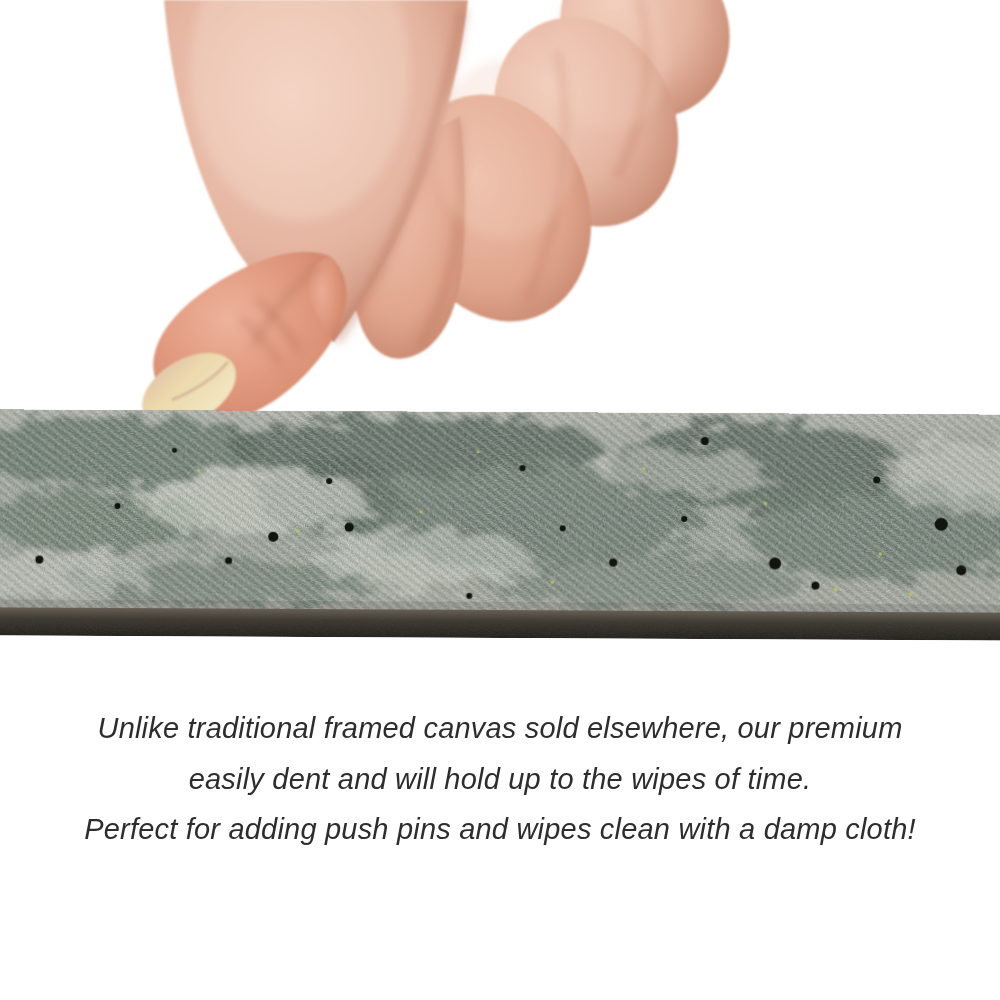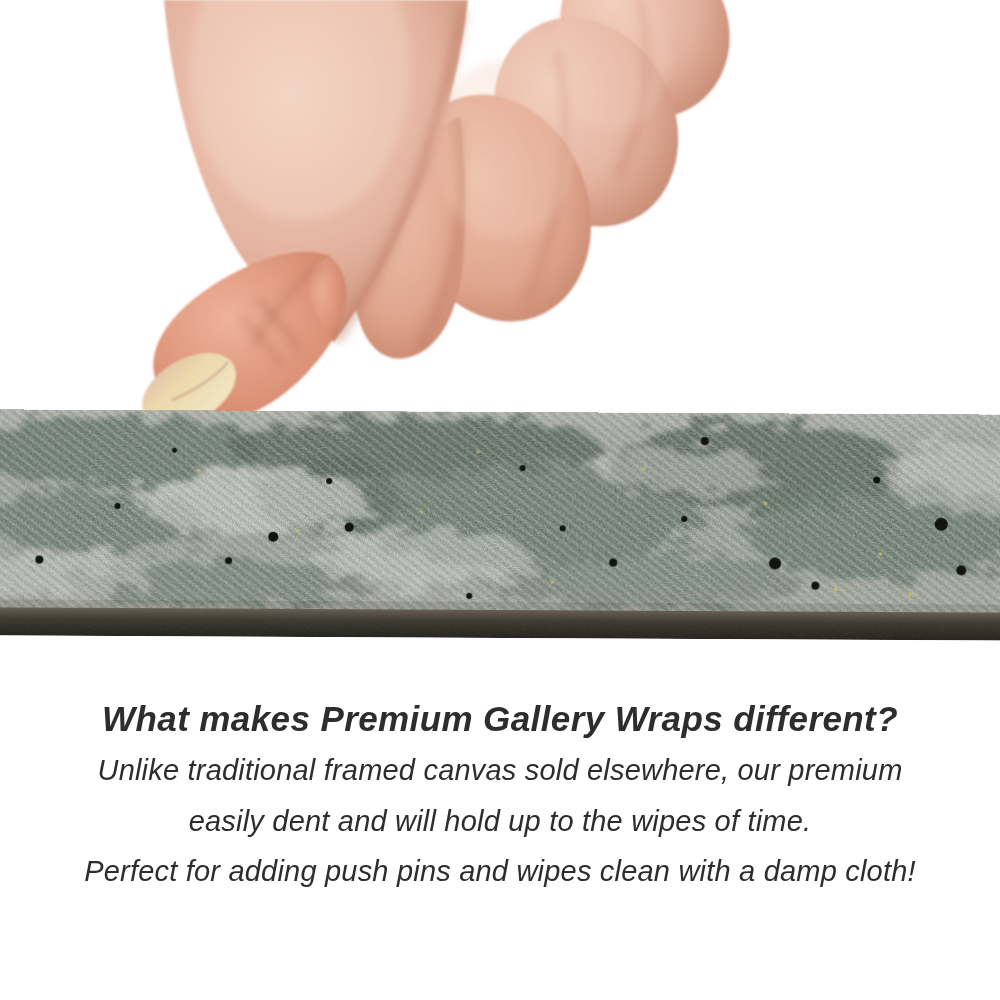--- a/index.html
+++ b/index.html
@@ -206,19 +206,18 @@
 
       <rect x="0" y="190" width="1000" height="10" fill="#000000" opacity="0.10"></rect>
       <g>
         <rect x="0" y="198" width="1000" height="28" fill="url(#edgeGrad)"></rect>
         <rect x="0" y="198" width="1000" height="28" filter="url(#grainDark)" opacity="0.6"></rect>
       </g>
     </svg>
   </div>
 
   <div class="caption">
-    <h1>What makes Premium Gallery Wraps different?</h1>
     <p>Unlike traditional framed canvas sold elsewhere, our premium</p>
     <p>easily dent and will hold up to the wipes of time.</p>
     <p>Perfect for adding push pins and wipes clean with a damp cloth!</p>
   </div>
 
 </div>
 
 </body></html>

